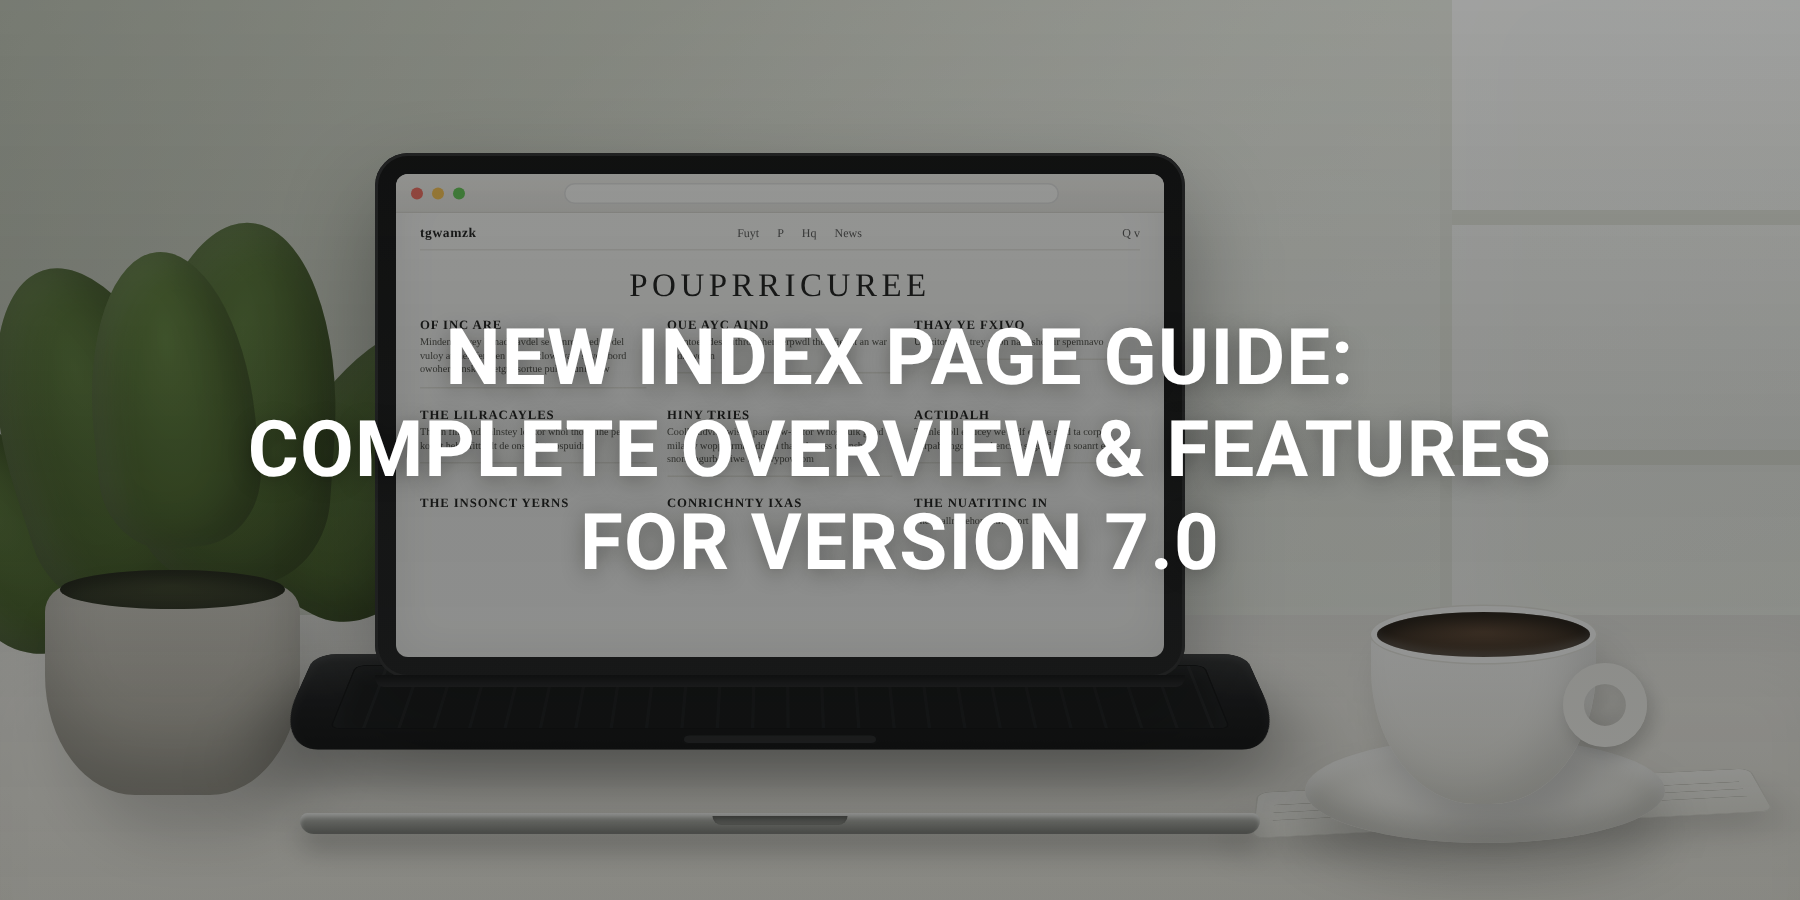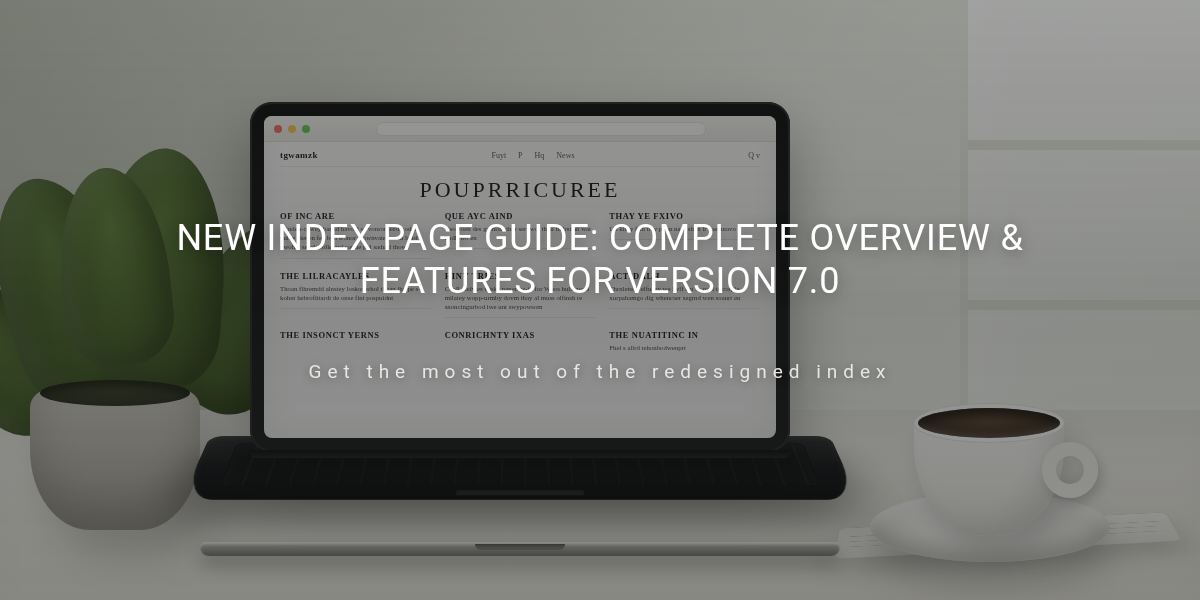--- a/index.html
+++ b/index.html
@@ -330,22 +330,22 @@
       background: linear-gradient(180deg, rgba(20,22,20,0.40) 0%, rgba(20,22,20,0.48) 50%, rgba(20,22,20,0.44) 100%);
       display: flex;
       flex-direction: column;
       align-items: center;
       justify-content: center;
       text-align: center;
       padding: 0 70px;
     }
     .hero-title {
       color: #ffffff;
-      font-weight: 400;
-      font-size: 36px;
+      font-weight: 700;
+      font-size: 52px;
       line-height: 1.18;
       letter-spacing: 0.8px;
       text-transform: uppercase;
       max-width: 880px;
       text-shadow: 0 3px 14px rgba(0,0,0,0.35);
     }
     .hero-sub {
       margin-top: 58px;
       color: #e6e6e3;
       font-size: 19px;
@@ -453,16 +453,15 @@
   <div class="cup-wrap">
     <div class="saucer"></div>
     <div class="cup">
       <div class="rim"></div>
       <div class="handle"></div>
     </div>
   </div>
 
   <div class="overlay">
     <h1 class="hero-title">NEW INDEX PAGE GUIDE: COMPLETE OVERVIEW &amp; FEATURES FOR VERSION 7.0</h1>
-    <div class="hero-sub">Get the most out of the redesigned index</div>
   </div>
 
 </div>
 
 </body></html>

